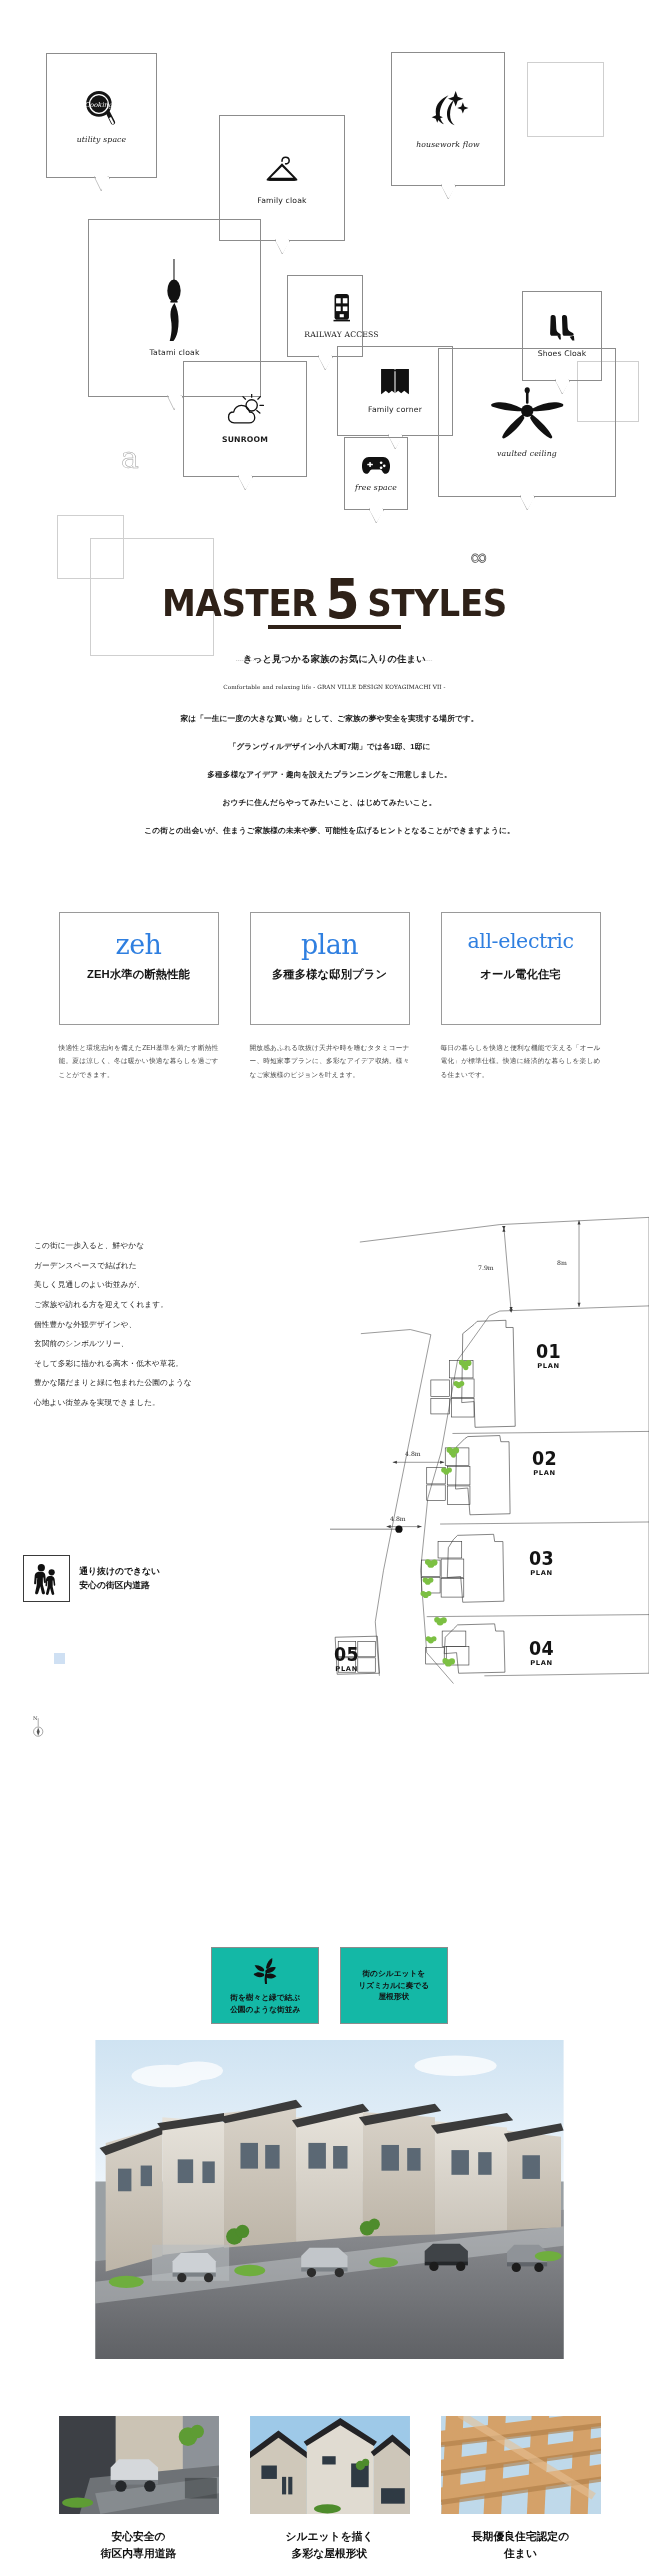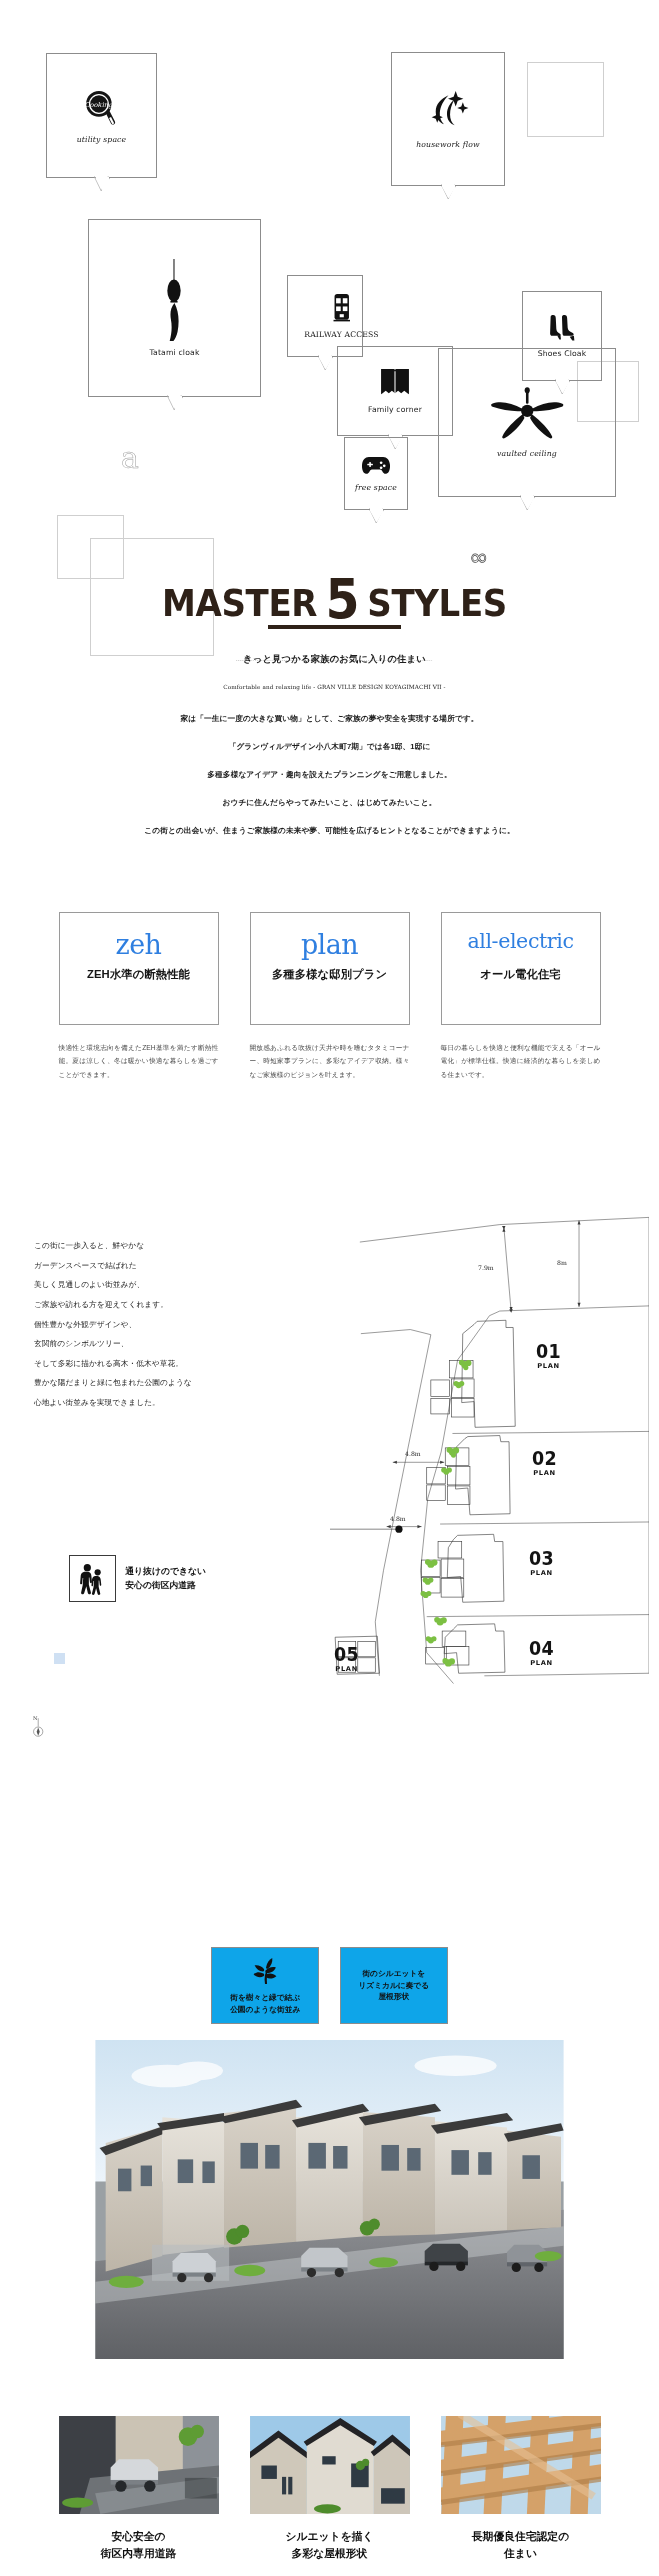--- a/index.html
+++ b/index.html
@@ -171,37 +171,37 @@
     color:#141414;
     text-align:center;
     line-height:.95;
   }
   .plan-badge .num { font-size: 17.5px; letter-spacing:.02em; display:block; transform: scaleY(1.12);}
   .plan-badge .lbl { font-size: 6.7px; letter-spacing:.10em; display:block; margin-top:2.6px; }
 
   .dim-label { position:absolute; font-family:"DejaVu Serif", serif; font-size: 6.2px; color:#222; }
 
   .road-callout {
-    position:absolute; left:23px; top:355px; display:flex; align-items:center; gap:9.3px;margin-left:46px;
+    position:absolute; left:23px; top:355px; display:flex; align-items:center; gap:9.3px;
   }
   .road-callout .iconbox {
     width: 47px; height: 47px; border: 0.5px solid #3a3a3a;
     display:flex; align-items:center; justify-content:center; background:#fff;
   }
   .road-callout .txt { font-weight:700; font-size:8.8px; line-height:1.5; color:#111; }
 
   .compass { position:absolute; left:31px; top:515px; width:20.6px; height:23px;}
   .compass .n { font-family:"DejaVu Serif", serif; font-size:10px; color:#444; }
 
   .blue-sq { position:absolute; left:54px; top:453px; width:11.3px; height:11.3px; background:#cfe0f3; }
 
   
   .callouts2 { position:absolute; left:0; top:1947px; width:659px; display:flex; justify-content:center; gap:20.6px; }
   .callouts2 .cbox {
-    width: 108px; min-height:67px; border:0.5px solid #8c8c8c; background:#0ea5e9;
+    width: 108px; min-height:67px; border:0.5px solid #8c8c8c; background:#14b8a6;
     display:flex; flex-direction:column; align-items:center; justify-content:center; gap:5.2px;
     padding: 7.2px 5.2px; position:relative;
   }
   .callouts2 .cbox .ctext { font-weight:700; font-size:7.7px; line-height:1.5; color:#111; text-align:center; }
 
   
   .street { position:absolute; left:95px; top:2040px; width:469px; height:319px; overflow:hidden; }
   .street svg { display:block; }
 
   
@@ -236,20 +236,36 @@
           </g>
           <text x="35" y="39" font-family="DejaVu Serif, serif" font-style="italic" font-size="13" fill="#fff" text-anchor="middle">Cooking</text>
         </svg>
       </span>
       <span class="cap cap-script">utility space</span>
       <svg class="tail-svg" width="14.4" height="15.5" viewBox="0 0 28 30">
           <path d="M0 0 L14 29 L28 0" fill="#fff" stroke="#8c8c8c" stroke-width="1"></path>
         </svg>
     </div>
 
+    <div class="bubble" style="left:219px;top:115px;width:126px;height:126px;">
+      <span class="icon">
+        <svg width="40" height="37" viewBox="0 0 78 72">
+          <g fill="none" stroke="#111" stroke-width="3">
+            <path d="M39 20c0-5 3-8 7-8s7 3 7 7-4 6-7 6" stroke-linecap="round"></path>
+          </g>
+          <path d="M39 24 L10 54 c-2 2-1 4 2 4 h54 c3 0 4-2 2-4 z" fill="#111"></path>
+          <path d="M39 30 L17 52 h44 z" fill="#fff"></path>
+          <rect x="14" y="54" width="50" height="4" fill="#111"></rect>
+        </svg>
+      </span>
+      <span class="cap cap-hand">Family cloak</span>
+      <svg class="tail-svg" width="14.4" height="15.5" viewBox="0 0 28 30">
+          <path d="M0 0 L14 29 L28 0" fill="#fff" stroke="#8c8c8c" stroke-width="1"></path>
+        </svg>
+    </div>
 
     <div class="bubble" style="left:391px;top:52px;width:114px;height:134px;">
       <span class="icon">
         <svg width="44" height="44" viewBox="0 0 86 86">
           <g fill="#111">
             <path d="M44 12c-10 10-16 22-17 34-.7 9 2 17 8 23 -10-4-16-13-16-25 0-15 10-25 25-32z"></path>
             <path d="M56 20c-6 10-9 20-9 30 0 9 3 16 9 21 -9-3-15-11-15-22 0-12 6-22 15-29z"></path>
             <path d="M58 4 l4 11 11 4 -11 4 -4 11 -4-11 -11-4 11-4z"></path>
             <path d="M72 26 l3 8 8 3 -8 3 -3 8 -3-8 -8-3 8-3z"></path>
             <path d="M22 44 l3 8 8 3 -8 3 -3 8 -3-8 -8-3 8-3z"></path>
@@ -325,20 +341,35 @@
           </g>
           <path d="M31 6 v44" stroke="#fff" stroke-width="2"></path>
         </svg>
       </span>
       <span class="cap cap-hand">Family corner</span>
       <svg class="tail-svg" width="14.4" height="15.5" viewBox="0 0 28 30">
           <path d="M0 0 L14 29 L28 0" fill="#fff" stroke="#8c8c8c" stroke-width="1"></path>
         </svg>
     </div>
 
+    <div class="bubble" style="left:183px;top:361px;width:124px;height:116px;">
+      <span class="icon">
+        <svg width="37" height="33" viewBox="0 0 72 64">
+          <g stroke="#111" stroke-width="2.4" fill="none" stroke-linecap="round">
+            <path d="M48 6 v-6 M60 10 l5-5 M64 22 h7 M58 32 l6 5 M36 10 l-5-5"></path>
+          </g>
+          <circle cx="48" cy="22" r="11" fill="none" stroke="#111" stroke-width="2.6"></circle>
+          <path d="M14 56 c-7 0-11-5-11-11 0-6 4-10 10-10 1-8 8-13 15-13 8 0 14 5 16 13 6 0 10 5 10 11 0 6-5 10-11 10z" fill="none" stroke="#111" stroke-width="2.6" stroke-linejoin="round"></path>
+        </svg>
+      </span>
+      <span class="cap cap-bold">SUNROOM</span>
+      <svg class="tail-svg" width="14.4" height="15.5" viewBox="0 0 28 30">
+          <path d="M0 0 L14 29 L28 0" fill="#fff" stroke="#8c8c8c" stroke-width="1"></path>
+        </svg>
+    </div>
 
     <div class="bubble" style="left:344px;top:437px;width:64px;height:73px;">
       <span class="icon">
         <svg width="28" height="20.6" viewBox="0 0 54 40">
           <path d="M13 4 h28 c7 0 12 6 13 14 1 8-1 16-6 18-4 2-7-1-9-5-1-2-3-3-5-3h-14c-2 0-4 1-5 3-2 4-5 7-9 5-5-2-7-10-6-18C1 10 6 4 13 4z" fill="#111"></path>
           <g fill="#fff">
             <rect x="10" y="17" width="11" height="3" rx="1.2"></rect>
             <rect x="14" y="13.5" width="3" height="10" rx="1.2"></rect>
             <circle cx="37" cy="15" r="2.6"></circle>
             <circle cx="43" cy="21" r="2.6"></circle>

